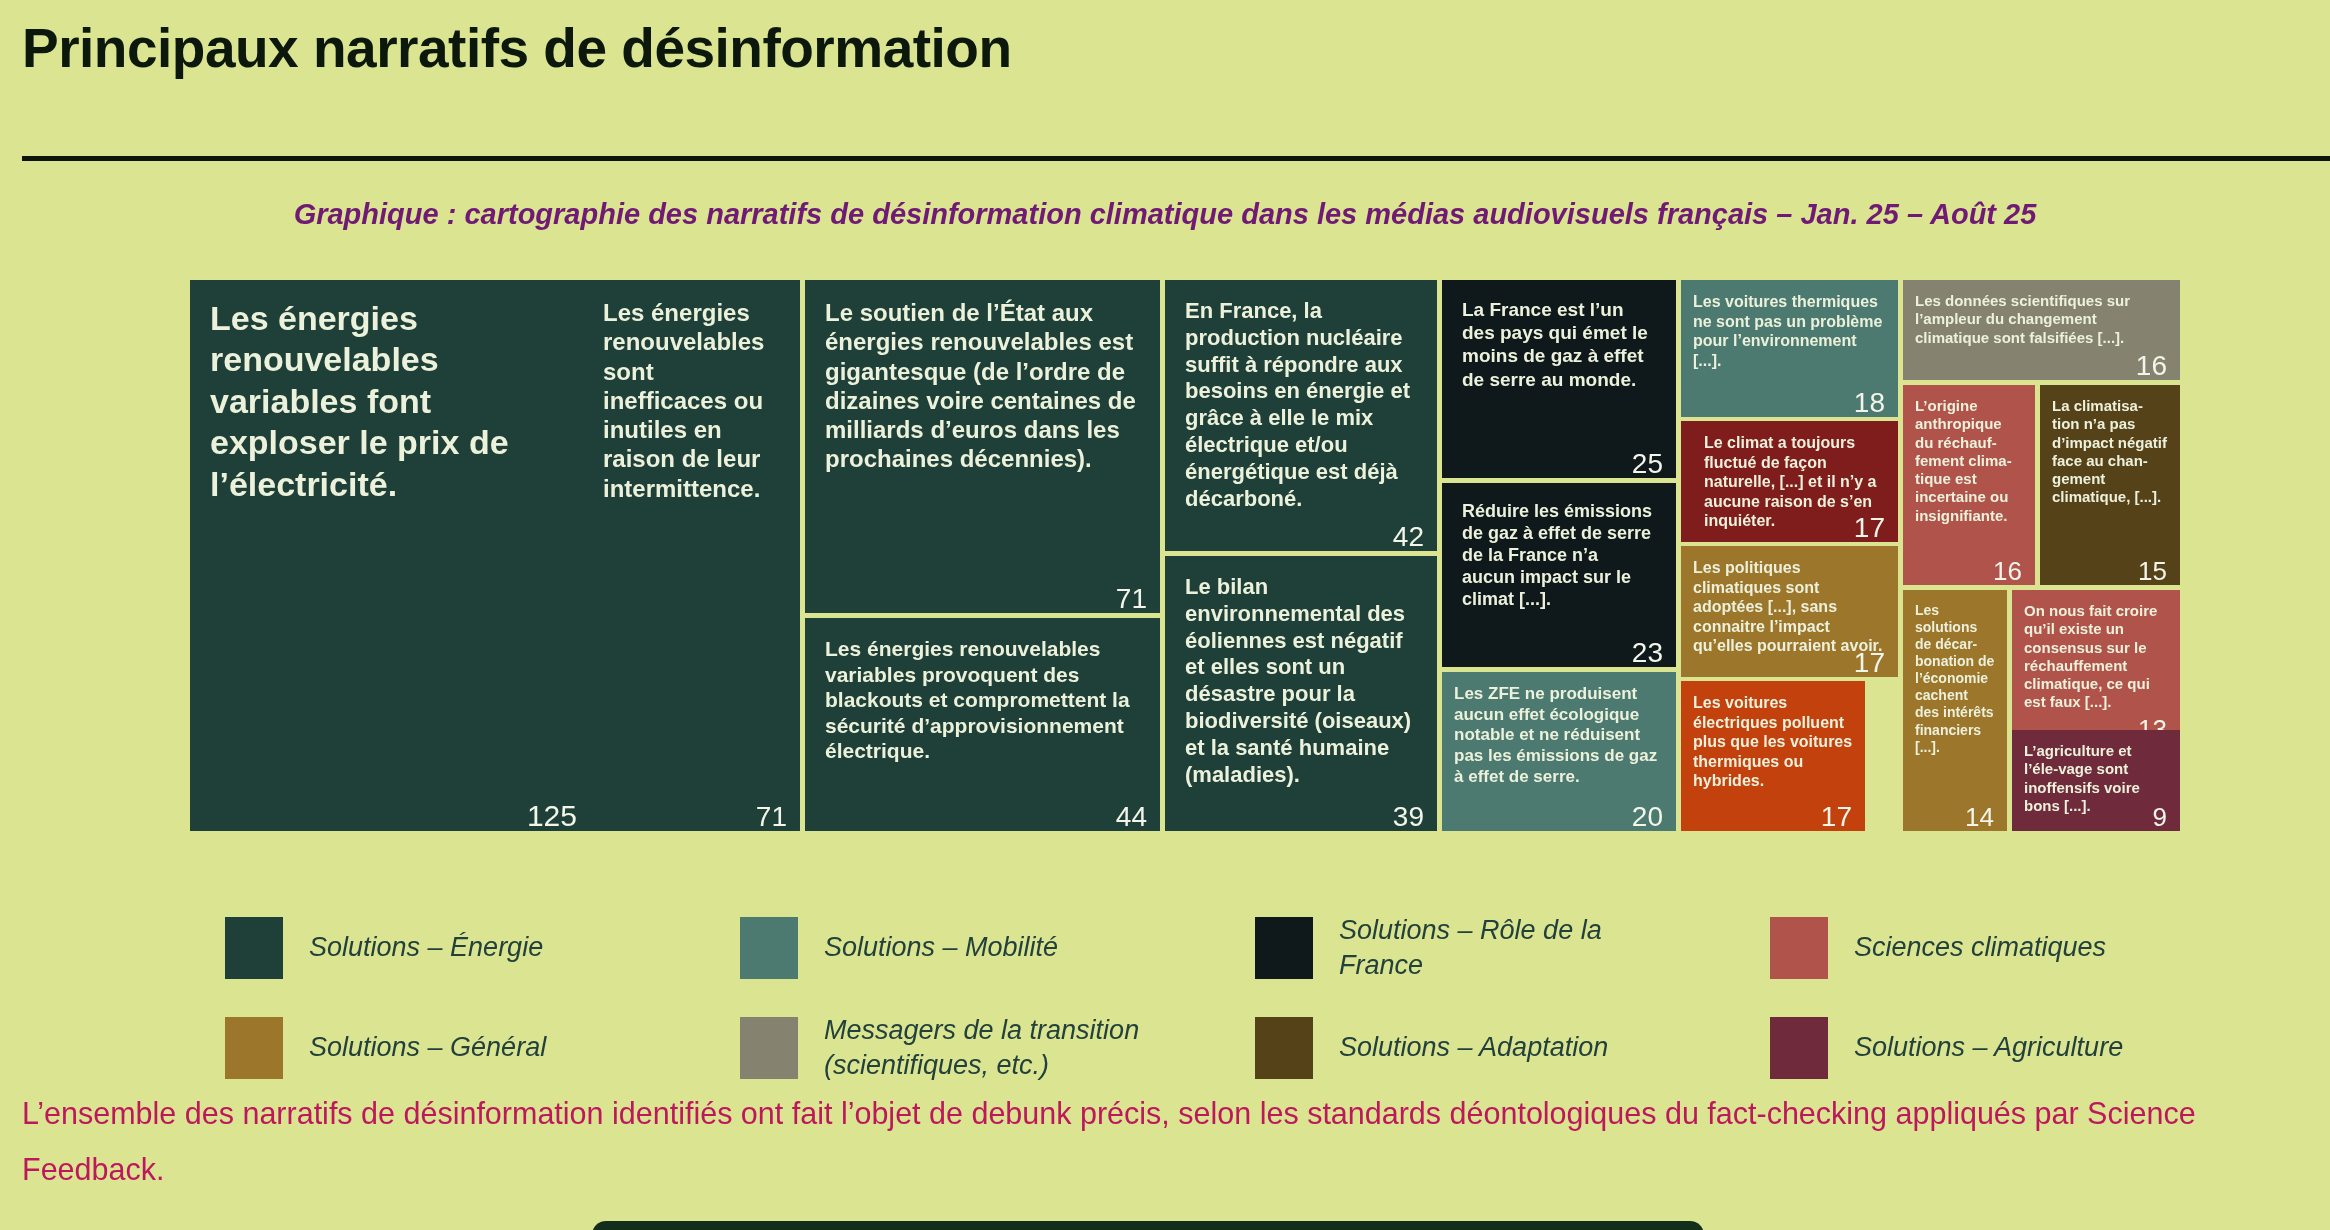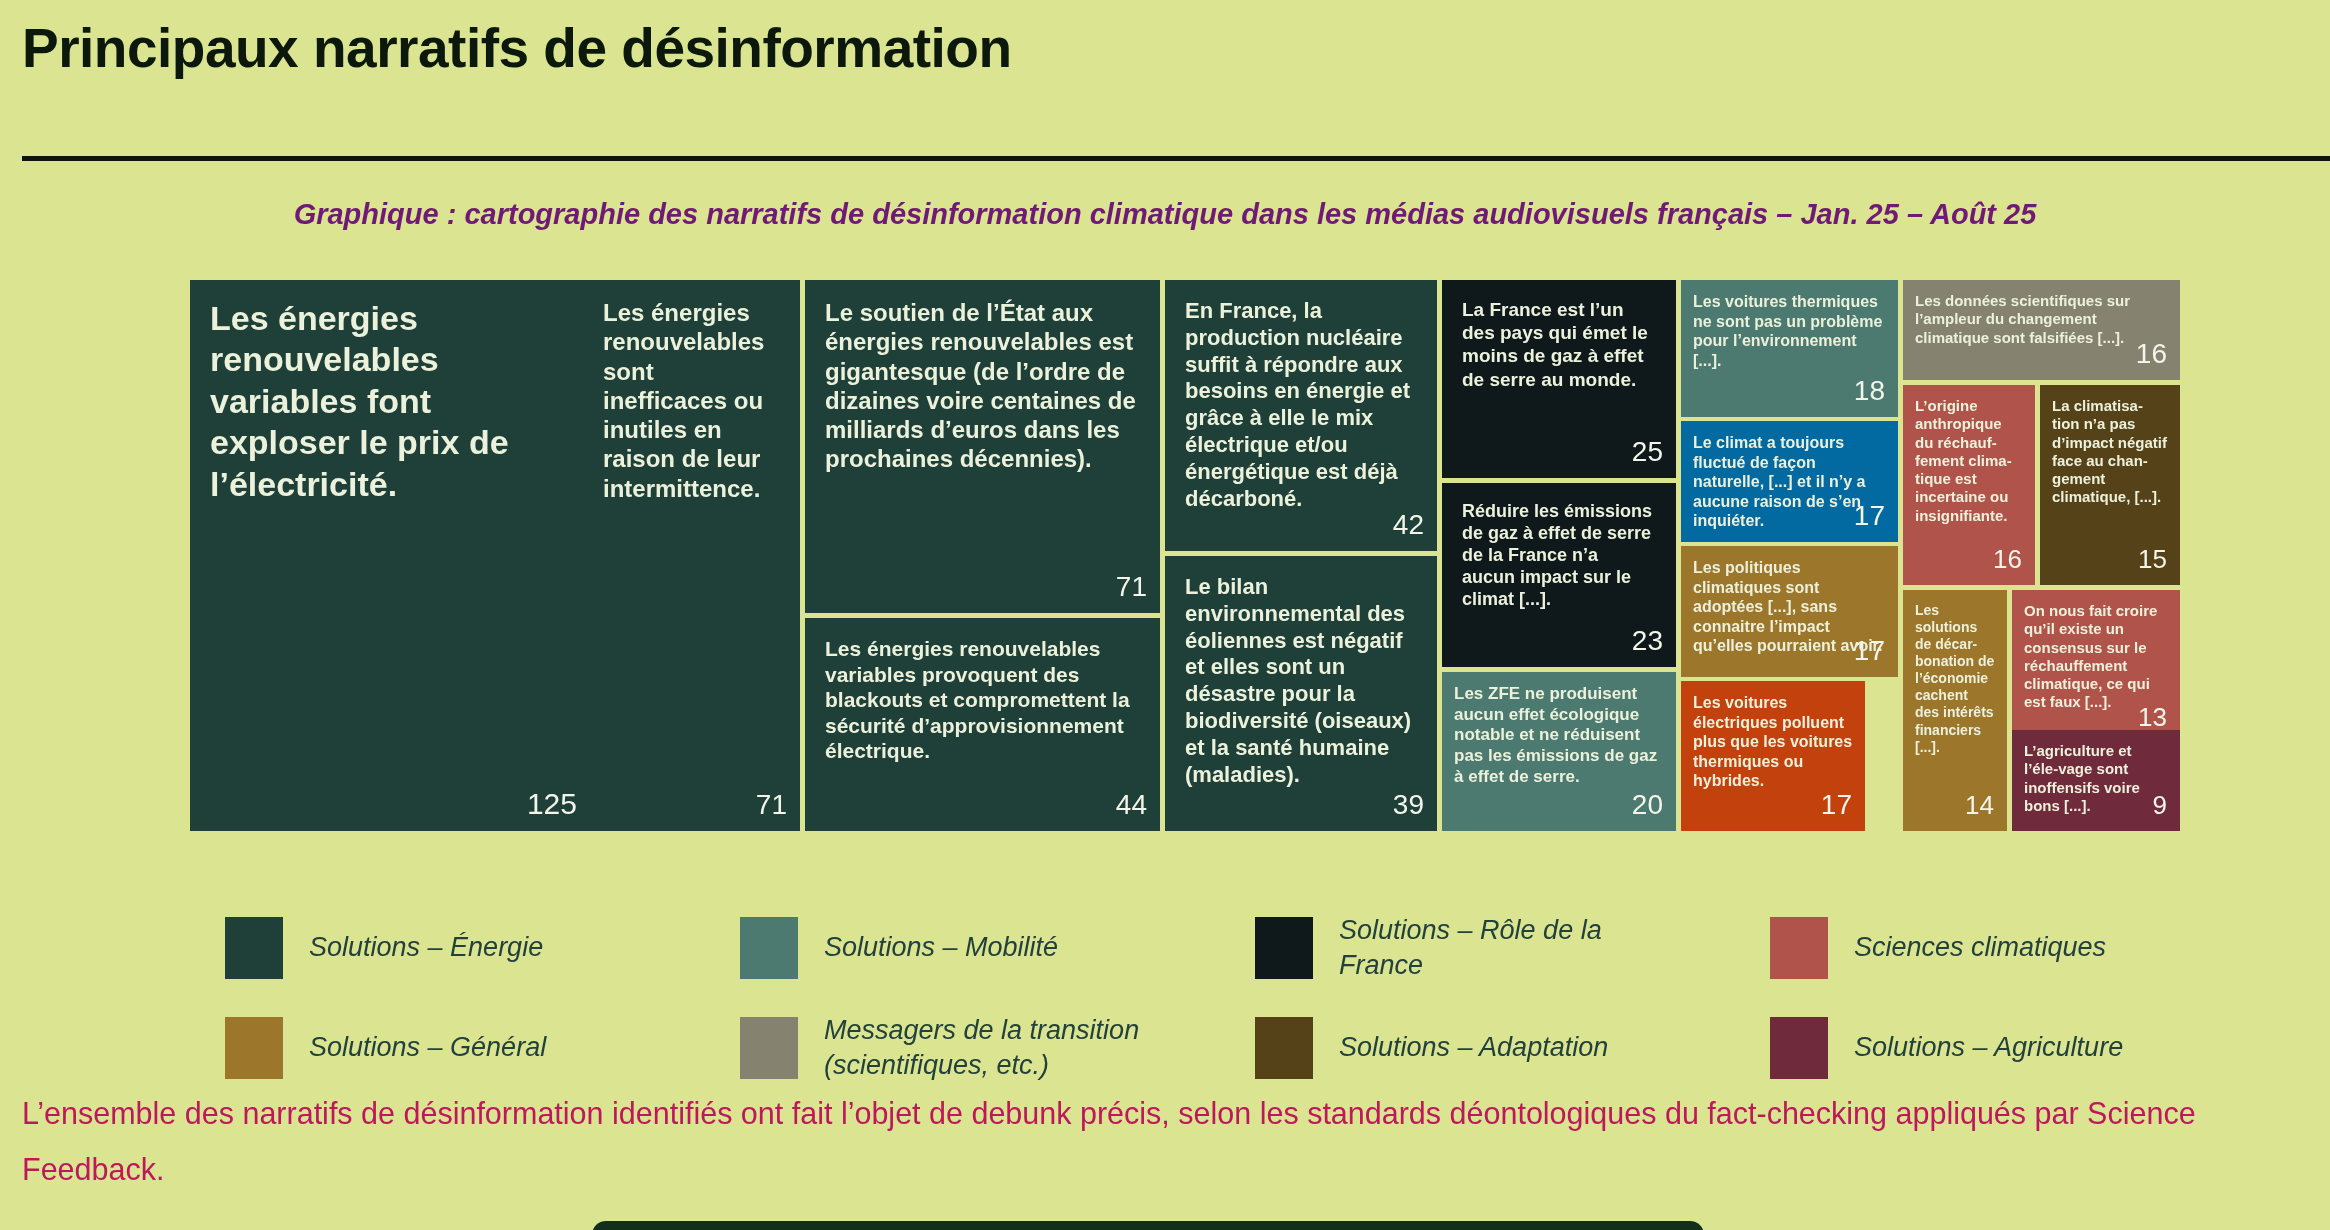--- a/index.html
+++ b/index.html
@@ -29,21 +29,21 @@
     position:absolute; left:190px; top:280px;
     width:1990px; height:551px;
   }
   .cell {
     position:absolute;
     color:#ecf1db; font-weight:700; line-height:1.22;
   }
   .cell .cell-label { padding:18px 20px 0 20px; }
   .cell.small .cell-label { padding:12px 12px 0 12px; }
   .cell .cell-value {
-    position:absolute; right:13px; bottom:12px;
+    position:absolute; right:13px; bottom:0;
     font-weight:400; color:#f3f5ea; line-height:1.05;
   }
   .legend {
     position:absolute; left:225px; top:898px;
     display:grid;
     grid-template-columns:515px 515px 515px 515px;
     grid-auto-rows:100px;
   }
   .legend-item { display:flex; align-items:center; gap:26px; }
   .legend-swatch { width:58px; height:62px; flex:0 0 auto; }
@@ -102,21 +102,21 @@
       <div class="cell-value" style="font-size: 28px;">23</div>
     </div>
     <div class="cell small" style="left: 1252px; top: 392px; width: 234px; height: 159px; background: rgb(76, 122, 112); font-size: 17px;">
       <div class="cell-label">Les ZFE ne produisent aucun effet écologique notable et ne réduisent pas les émissions de gaz à effet de serre.</div>
       <div class="cell-value" style="font-size: 28px;">20</div>
     </div>
     <div class="cell small" style="left: 1491px; top: 0px; width: 217px; height: 137px; background: rgb(76, 122, 112); font-size: 16px;">
       <div class="cell-label">Les voitures thermiques ne sont pas un problème pour l’environnement [...].</div>
       <div class="cell-value" style="font-size: 28px;">18</div>
     </div>
-    <div class="cell small" style="left: 1491px; top: 141px; width: 217px; height: 121px; background: #0369a1; font-size: 16px;">
+    <div class="cell small" style="left: 1491px; top: 141px; width: 217px; height: 121px; background: #7f1d1d; font-size: 16px; padding-left: 11px;">
       <div class="cell-label">Le climat a toujours fluctué de façon naturelle, [...] et il n’y a aucune raison de s’en inquiéter.</div>
       <div class="cell-value" style="font-size: 28px;">17</div>
     </div>
     <div class="cell small" style="left: 1491px; top: 266px; width: 217px; height: 131px; background: rgb(156, 118, 43); font-size: 16px;">
       <div class="cell-label">Les politiques climatiques sont adoptées [...], sans connaitre l’impact qu’elles pourraient avoir.</div>
       <div class="cell-value" style="font-size: 28px;">17</div>
     </div>
     <div class="cell small" style="left: 1491px; top: 401px; width: 184px; height: 150px; background: #c2410c; font-size: 16px;">
       <div class="cell-label">Les voitures électriques polluent plus que les voitures thermiques ou hybrides.</div>
       <div class="cell-value" style="font-size: 28px;">17</div>

